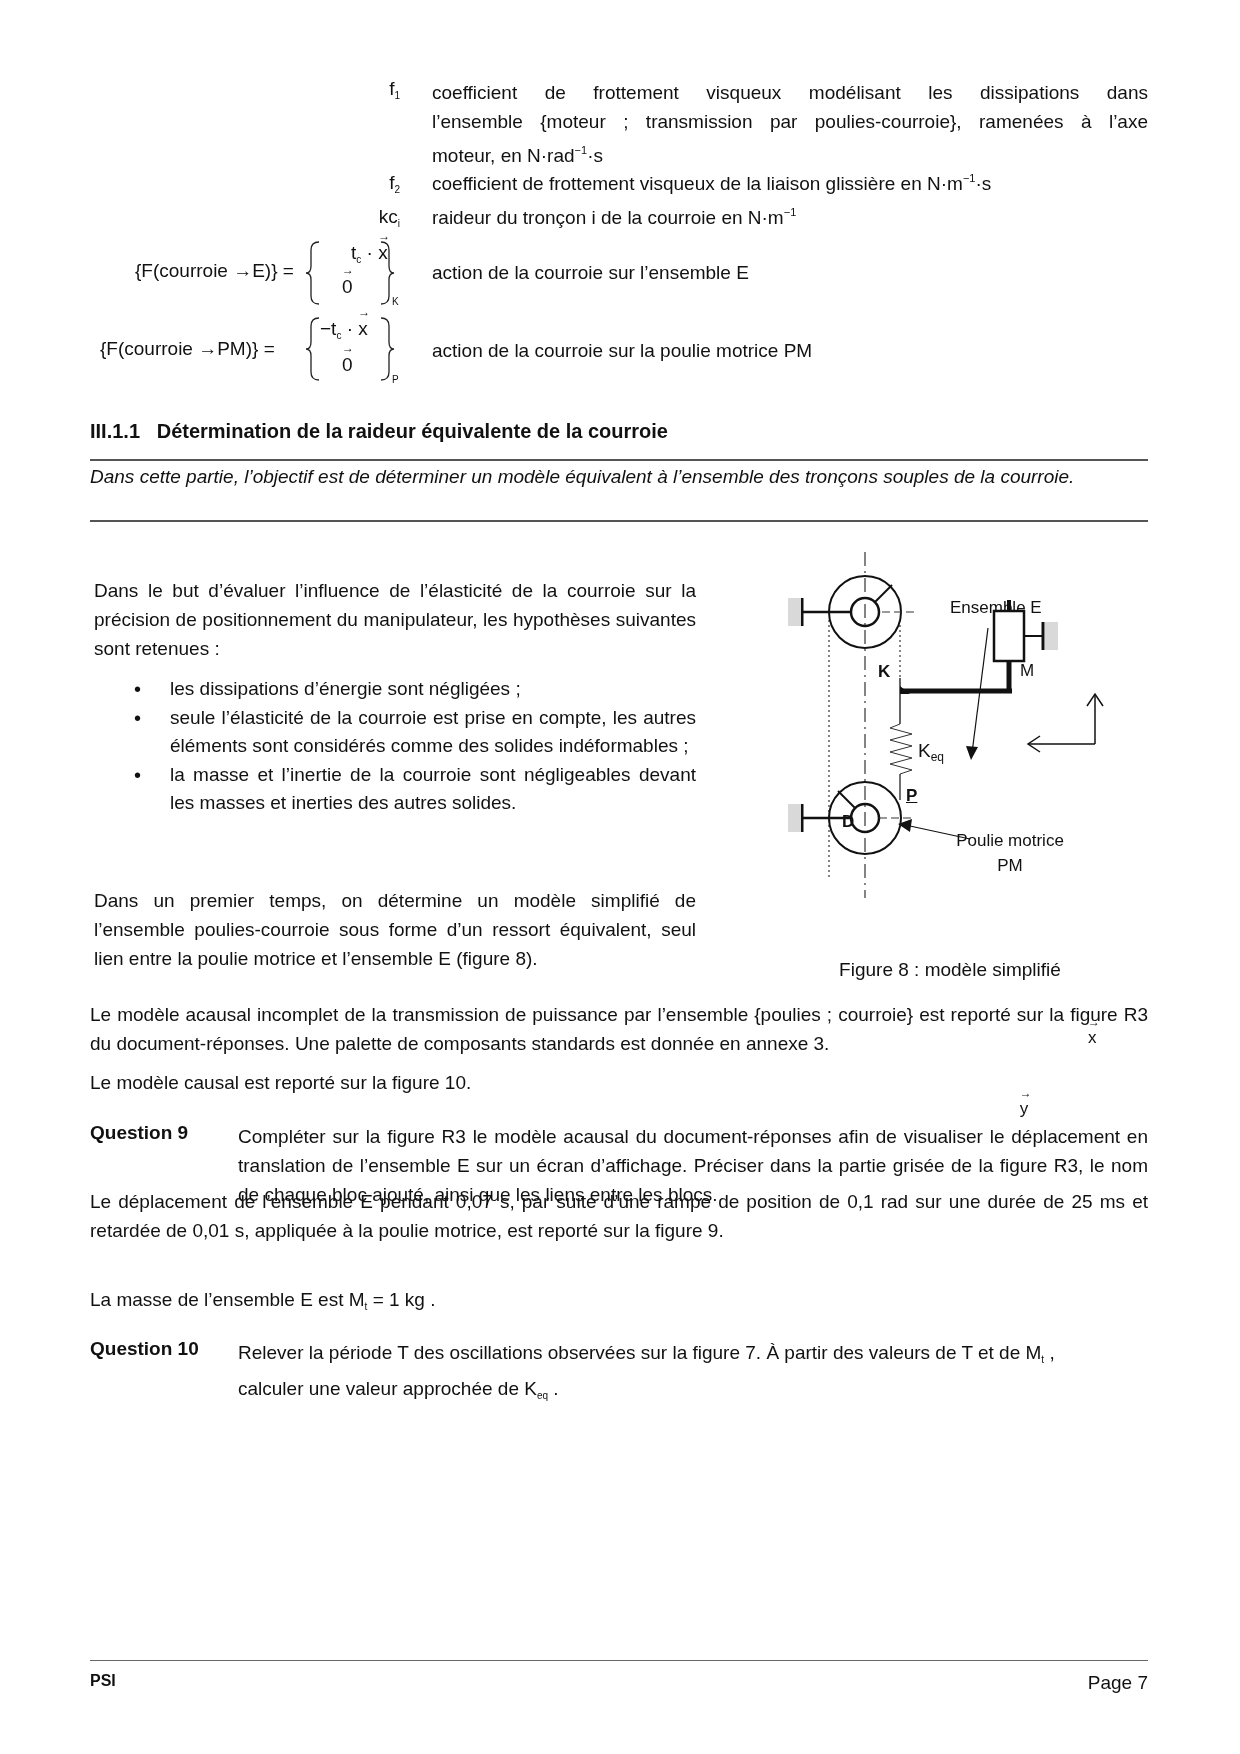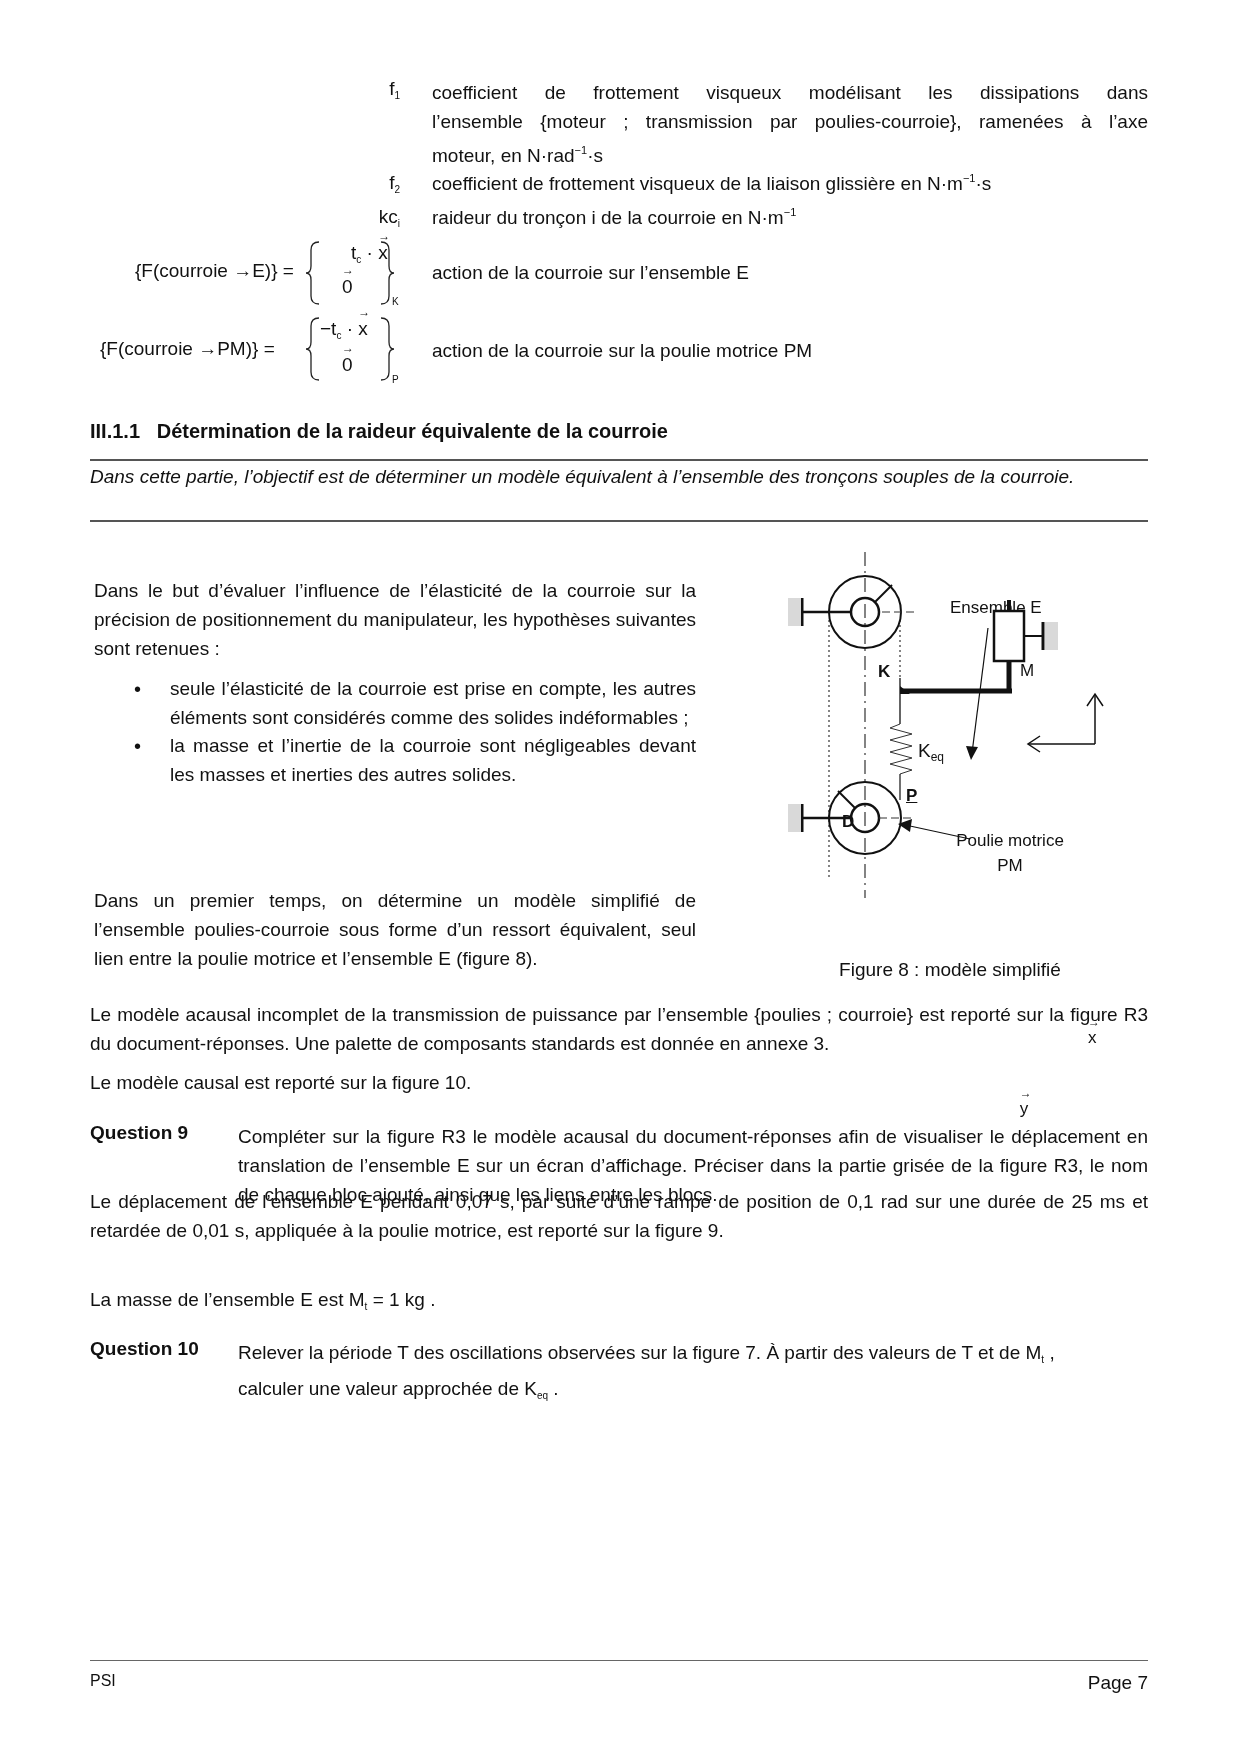--- a/index.html
+++ b/index.html
@@ -70,20 +70,21 @@
 <div class="abs" style="left:90px; top:420px; font-weight:bold; font-size:20px;">
   <span>III.1.1</span>&nbsp;&nbsp;
   <span>Détermination de la raideur équivalente de la courroie</span>
 </div>
 <div class="hr" style="top:459px;"></div>
 <div class="abs justify" style="left:90px; top:462px; width:1058px; font-style:italic; line-height:29px;">Dans cette partie, l’objectif est de déterminer un modèle équivalent à l’ensemble des tronçons souples de la courroie.</div>
 <div class="hr" style="top:520px;"></div>
 
 <div class="abs para justify" style="left:94px; top:576px; width:602px;">Dans le but d’évaluer l’influence de l’élasticité de la courroie sur la précision de positionnement du manipulateur, les hypothèses suivantes sont retenues :</div>
 <ul class="abs bul justify" style="left:96px; top:675px; width:600px;">
+  <li>les dissipations d’énergie sont négligées ;</li>
   <li>seule l’élasticité de la courroie est prise en compte, les autres éléments sont considérés comme des solides indéformables ;</li>
   <li>la masse et l’inertie de la courroie sont négligeables devant les masses et inerties des autres solides.</li>
 </ul>
 <div class="abs para justify" style="left:94px; top:886px; width:602px;">Dans un premier temps, on détermine un modèle simplifié de l’ensemble poulies-courroie sous forme d’un ressort équivalent, seul lien entre la poulie motrice et l’ensemble E (figure 8).</div>
 
 <div class="abs" style="left:770px; top:548px; width:380px; height:360px;">
   <svg width="380" height="360" viewBox="0 0 380 360">
 
     <line x1="95" y1="4" x2="95" y2="350" stroke="#333" stroke-width="1.2" stroke-dasharray="14,5,2,5"></line>
 
@@ -179,14 +180,14 @@
       <span><span>M</span><span class="sub">t</span></span><span> ,</span>
     </div>
     <div>
       <span>calculer une valeur approchée de</span>
       <span><span>K</span><span class="sub">eq</span></span><span> .</span>
     </div>
   </div>
 </div>
 
 <div class="abs" style="left:90px; top:1660px; width:1058px; border-top:1.5px solid #666;"></div>
-<span class="abs" style="left:90px; top:1672px; font-size:16px;">PSI</span>
+<span class="abs" style="left:90px; top:1672px; font-size:16px;font-weight:bold;">PSI</span>
 <span class="abs" style="right:92px; top:1672px; font-size:19px;">Page 7</span>
 
 </body></html>

